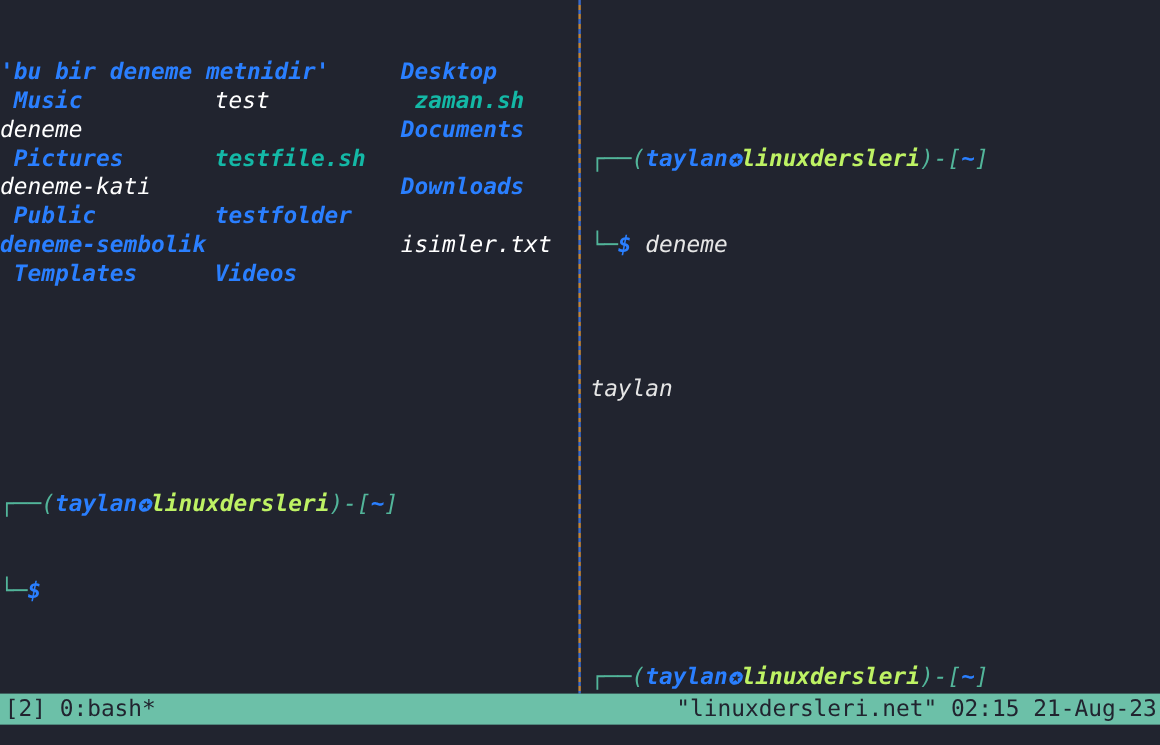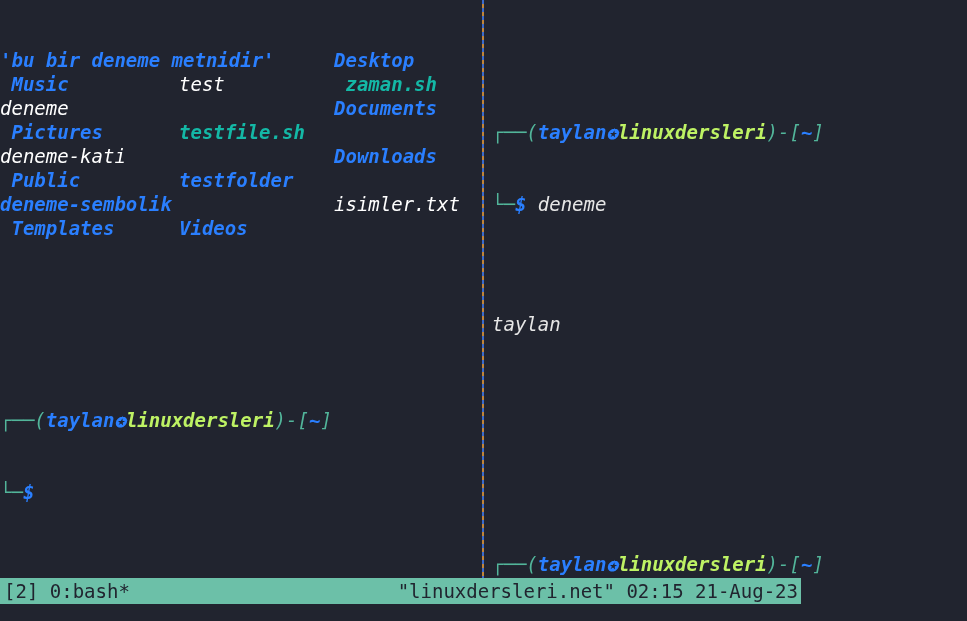--- a/index.html
+++ b/index.html
@@ -66,21 +66,21 @@
   .p-path   { color: #2a7fff; font-weight: bold; }
   .p-dollar { color: #2a7fff; font-weight: bold; }
   .cmd      { color: #e6e6e6; }
   .out      { color: #e6e6e6; }
 
   
   #status-bar {
     position: absolute;
     left: 0;
     top: 578px;
-    width: 801px;
+    width: 967px;
     height: 26px;
     background: #6cc0a8;
     color: #21242f;
     display: flex;
     align-items: center;
     justify-content: space-between;
     white-space: pre;
     font-size: 19px;
   }
   #status-left  { padding-left: 4px; }

